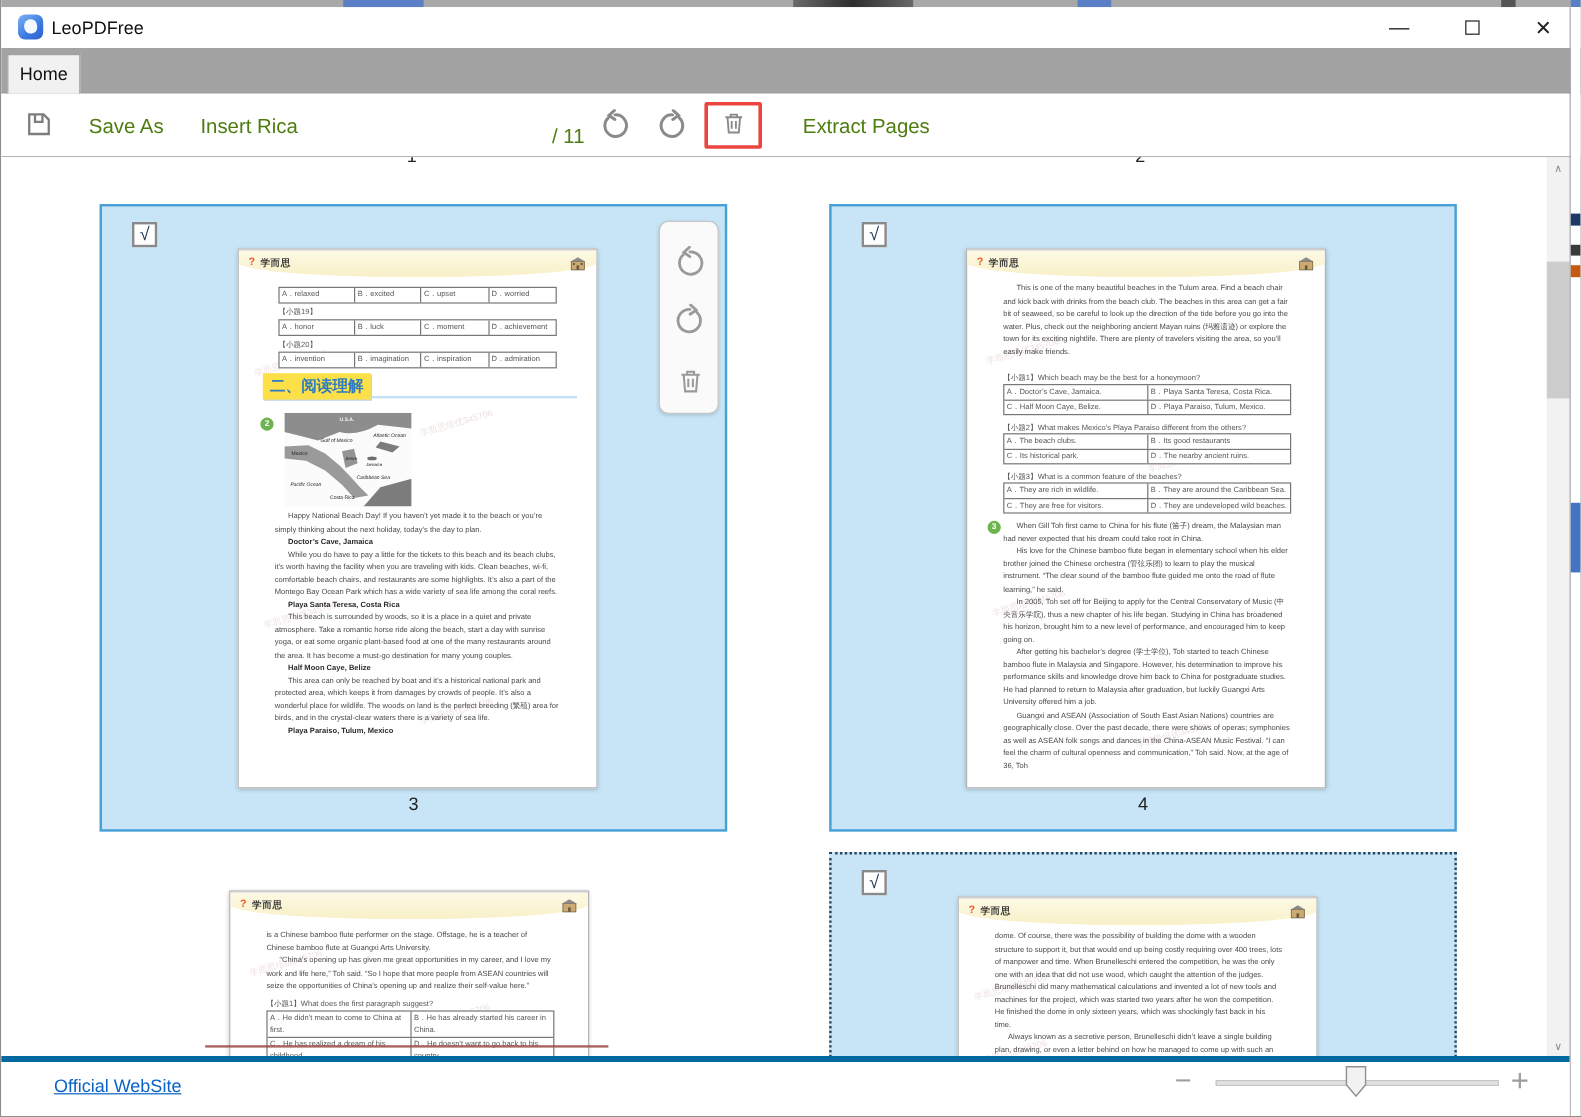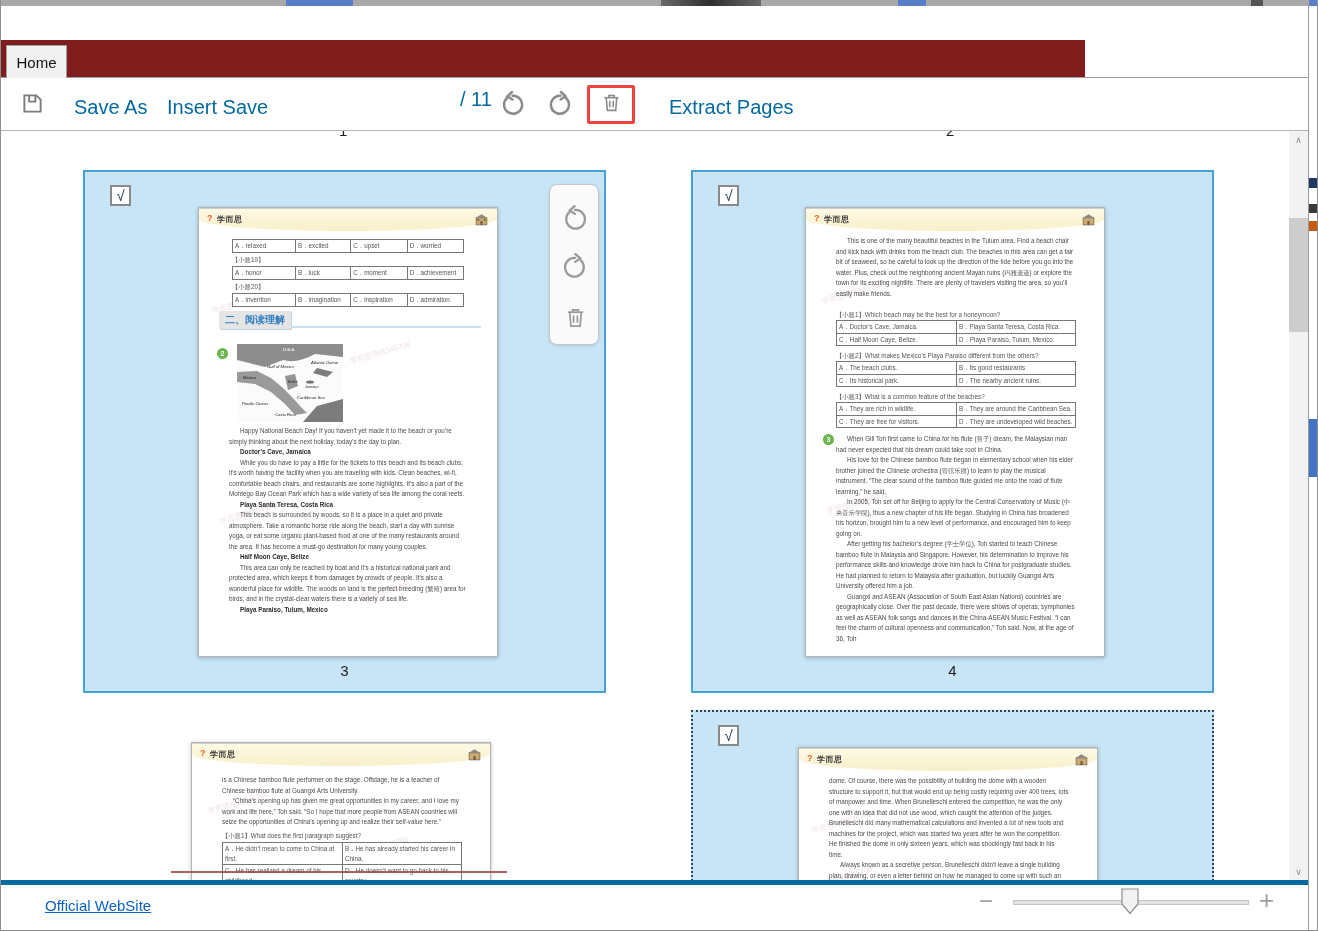--- a/index.html
+++ b/index.html
@@ -15,31 +15,31 @@
   .app-icon { position:absolute; left:14px; top:6px; width:21px; height:21px; border-radius:6px; background:linear-gradient(140deg,#7db1f2 0%,#3b79e0 60%,#2c5fd0 100%); }
   .app-icon::after { content:""; position:absolute; left:5px; top:4px; width:11px; height:12px; background:#f4f8ff; border-radius:50% 50% 45% 55%; }
   .app-title { position:absolute; left:42px; top:9px; font-size:15px; color:#111; }
   .winbtn { position:absolute; top:0; width:46px; height:34px; display:flex; align-items:center; justify-content:center; color:#222; }
   .winbtn.min { left:1142px; font-size:17px; }
   .winbtn.max { left:1203px; }
   .winbtn.max .sq { width:12px; height:12px; border:1.4px solid #222; }
   .winbtn.cls { left:1262px; font-size:17px; }
 
   
-  .tabbar { position:absolute; left:0; top:40px; width:1084px; height:38px; background:#7f1d1d;padding-left:36px; }
+  .tabbar { position:absolute; left:0; top:40px; width:1318px; height:38px; background:#a3a3a3;padding-left:36px; }
   .tab-underline { position:absolute; left:0; top:37px; width:1318px; height:1px; background:#9d9d9d; }
   .tab-home { position:absolute; left:5px; top:5px; width:61px; height:33px; background:#f1f1f1; border:1px solid #a0a0a0; border-bottom:none; display:flex; align-items:center; justify-content:center; font-size:15px; color:#111; z-index:2; }
   .tab-doc { position:absolute; left:66px; top:0; width:211px; height:38px; background:#fff; border:1px solid #a0a0a0; border-bottom:none; z-index:3; display:flex; align-items:center; font-size:15px; color:#111; padding:0 14px 0 16px; }
   .tab-doc .lbl { flex:1; }
   .tab-doc .x { font-weight:bold; font-size:15px; color:#111; margin-left:8px; cursor:default; }
 
   
   .toolbar { position:absolute; left:0; top:78px; width:1318px; height:53px; background:#fff; border-bottom:1px solid #b5b5b5; }
   .tb-abs { position:absolute; }
-  .tb-label { font-size:20px; color:#0369a1; }
+  .tb-label { font-size:17px; color:#4d7c0f; }
   .range-input { position:absolute; left:267px; top:8px; width:185px; height:36px; border:1px solid #adadad; font-size:15px; padding:0 10px; color:#111; background:#fff; font-family:"Liberation Sans",sans-serif; }
   .red-box { position:absolute; left:586px; top:7px; width:48px; height:39px; border:3px solid #ec4540; border-radius:2px; display:flex; align-items:center; justify-content:center; }
 
   
   .content { position:absolute; left:0; top:131px; width:1288px; height:749px; background:#fff; overflow:hidden; }
   .prev-num { position:absolute; top:-9px; font-size:15px; color:#222; }
 
   .thumb { position:absolute; width:523px; height:523px; background:#c7e5f6; border:2px solid #49a0d6; }
   .thumb.dotted { border:2px dotted #27455f; }
   .cb { position:absolute; left:25px; top:13px; width:21px; height:21px; background:#fff; border:2px solid #8a8a8a; display:flex; align-items:center; justify-content:center; }
@@ -61,21 +61,21 @@
   .qt > div { padding:1px 2px 1px 2px; line-height:9.5px; color:#555; }
   .qt4 { grid-template-columns:27% 24% 24.5% 24.5%; }
   .qt4 > div + div { border-left:1px solid #777; }
   .qt2 { left:30px; width:240px; grid-template-columns:1fr 1fr; }
   .qt2 > div:nth-child(2n) { border-left:1px solid #777; }
   .qt2 > div:nth-child(n+3) { border-top:1px solid #777; }
   .qlabel { position:absolute; left:33px; font-size:6.3px; color:#555; }
   .qlabel2 { left:30px; }
 
   .sec { position:absolute; left:20px; top:103px; width:262px; display:flex; align-items:flex-end; }
-  .sechl { font-size:10px; font-weight:bold; color:#2f7cc0; background:#e5e5e5; padding:2px 6px 2px 6px; box-shadow:1px 1px 0 rgba(120,160,190,.45); white-space:nowrap; }
+  .sechl { font-size:13px; font-weight:bold; color:#2f7cc0; background:#fde047; padding:2px 6px 2px 6px; box-shadow:1px 1px 0 rgba(120,160,190,.45); white-space:nowrap; }
   .secline { flex:1; height:2px; background:#c6e1f5; margin-bottom:1px; }
 
   .badge { position:absolute; width:11px; height:11px; border-radius:50%; background:#6cb54e; color:#fff; font-size:7px; font-weight:bold; display:flex; align-items:center; justify-content:center; }
 
   .map { position:absolute; width:106px; height:78px; background:#fdfdfd; }
   .map svg { position:absolute; left:0; top:0; }
   .map .ml { position:absolute; font-size:4.2px; font-style:italic; color:#222; white-space:nowrap; }
   .map .ml.w { color:#f2f2f2; font-style:normal; font-weight:bold; }
 
   .ptext { position:absolute; left:30px; width:240px; }
@@ -108,38 +108,51 @@
 <div class="app">
 
   <div class="desktop-strip">
     <div class="seg" style="left:285px;width:67px;background:#5b7fc7;"></div>
     <div class="seg" style="left:660px;width:100px;background:linear-gradient(90deg,#6a6a6a,#2e2e2e,#6a6a6a);"></div>
     <div class="seg" style="left:897px;width:28px;background:#5b7fc7;"></div>
     <div class="seg" style="left:1250px;width:12px;background:#555;"></div>
     <div class="seg" style="left:1308px;width:10px;background:#5b7fc7;"></div>
   </div>
 
+  <div class="titlebar">
+    <div class="app-icon"></div>
+    <div class="app-title">LeoPDFree</div>
+    <div class="winbtn min">
+        <span>—</span>
+      </div>
+    <div class="winbtn max">
+        <span class="sq"></span>
+      </div>
+    <div class="winbtn cls">
+        <span>✕</span>
+      </div>
+  </div>
 
   <div class="tabbar">
     <div class="tab-underline"></div>
     <div class="tab-home">Home</div>
   </div>
 
   <div class="toolbar">
     <div class="tb-abs" style="left:20px;top:14px;">
       <svg width="23" height="23" viewBox="0 0 24 24">
           <g fill="none" stroke="#7d7d7d" stroke-width="2">
             <path d="M3.5 3.5 H16 L20.5 8 V20.5 H3.5 Z"></path>
             <path d="M8.5 3.5 V10 H15 V4"></path>
           </g>
         </svg>
     </div>
     <div class="tb-abs tb-label" style="left:73px;top:18px;">Save As</div>
-    <div class="tb-abs tb-label" style="left:166px;top:18px;">Insert Save</div>
-    <div class="tb-abs tb-label" style="left:459px;top:10px;text-align:right;">/ 11</div>
+    <div class="tb-abs tb-label" style="left:166px;top:18px;">Insert Rica</div>
+    <div class="tb-abs tb-label" style="left:459px;top:26px;text-align:right;">/ 11</div>
     <div class="tb-abs" style="left:498px;top:13px;">
       <svg width="27" height="27" viewBox="0 0 24 24">
           <g fill="none" stroke="#8a8a8a" stroke-width="2.2" stroke-linecap="round">
             <path d="M7.2 6.2 A 8 8 0 1 0 12 4.2"></path>
             <polyline points="11.6,0.9 7.6,4.6 11.9,7.6"></polyline>
           </g>
         </svg>
     </div>
     <div class="tb-abs" style="left:546px;top:13px;">
       <svg width="27" height="27" viewBox="0 0 24 24">

